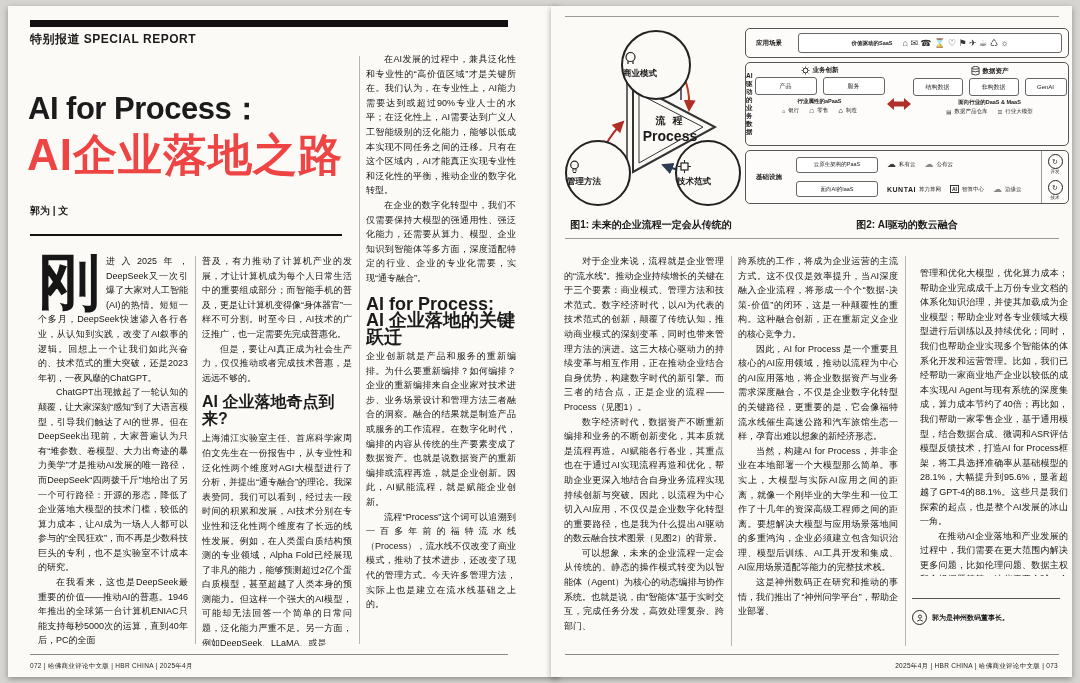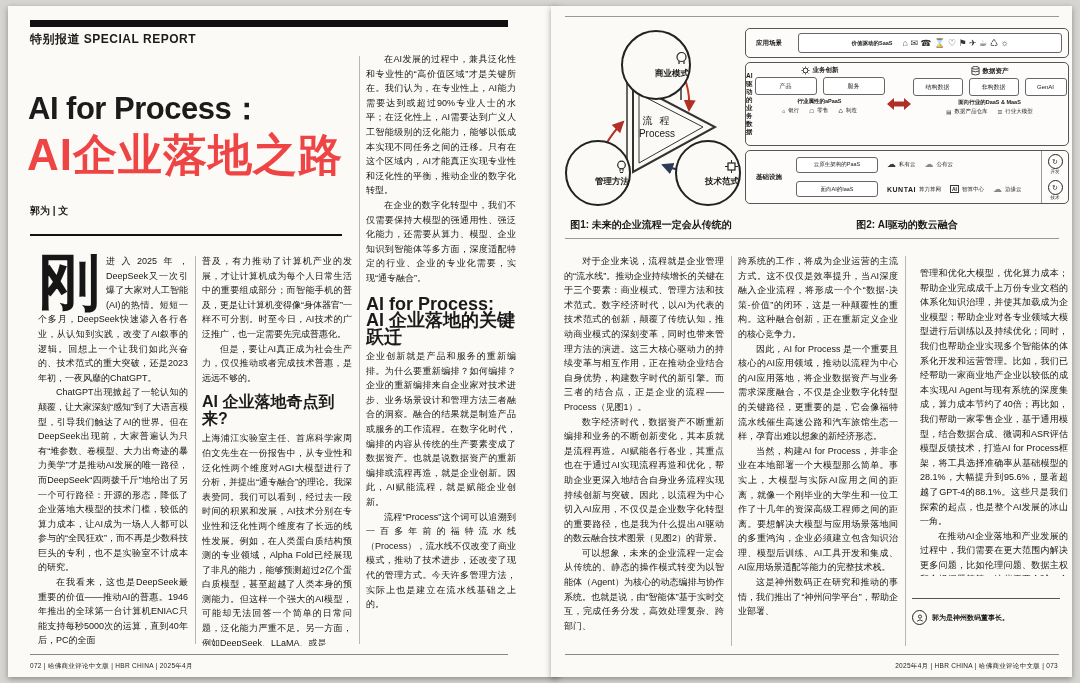--- a/index.html
+++ b/index.html
@@ -38,25 +38,25 @@
 
   .foot-rule{position:absolute;height:1px;background:#888;}
   .footer{position:absolute;font-size:6.5px;color:#222;letter-spacing:.3px;}
 
   
   .fig-top-rule{position:absolute;left:14px;top:10px;width:494px;height:1px;background:#999;}
   .fig-bot-rule{position:absolute;left:14px;top:232px;width:494px;height:1px;background:#999;}
   .fig1{position:absolute;left:12px;top:16px;width:176px;height:216px;}
   .fig1 svg.lines{position:absolute;left:0;top:0;}
   .f1-circle{position:absolute;border:2px solid #222;border-radius:50%;background:#fbfaf7;
-    display:flex;flex-direction:column;align-items:flex-end;justify-content:center;gap:2px;}
+    display:flex;flex-direction:column;align-items:flex-start;justify-content:center;gap:2px;}
   .f1-circle .lbl{font-size:8.5px;font-weight:bold;}
-  .f1-center{position:absolute;left:64px;top:92px;width:60px;text-align:center;font-weight:normal;}
+  .f1-center{position:absolute;left:77px;top:92px;width:60px;text-align:center;font-weight:bold;}
   .f1-center .l1{font-size:10px;letter-spacing:2px;}
-  .f1-center .l2{font-size:10px;}
+  .f1-center .l2{font-size:14px;}
   .fig-cap{position:absolute;font-size:10px;font-weight:bold;text-align:center;}
 
   .fig2{position:absolute;left:194px;top:22px;width:324px;height:184px;font-size:6px;}
   .f2-row{border:1px solid #555;border-radius:5px;background:#fdfcfa;display:flex;align-items:stretch;margin-bottom:4px;}
   .f2-label{width:46px;display:flex;align-items:center;justify-content:center;text-align:center;
     font-size:6.5px;font-weight:bold;flex-direction:column;line-height:8px;}
   .f2-box{border:1px solid #666;border-radius:3px;background:#fff;display:flex;align-items:center;justify-content:center;padding:1px 4px;}
   .f2-icons{display:flex;gap:7px;font-size:9px;align-items:center;color:#333;}
   .f2-half{flex:1;display:flex;flex-direction:column;align-items:center;padding:3px 2px;gap:2px;}
   .f2-h{display:flex;align-items:center;gap:3px;font-size:6.5px;font-weight:bold;}

